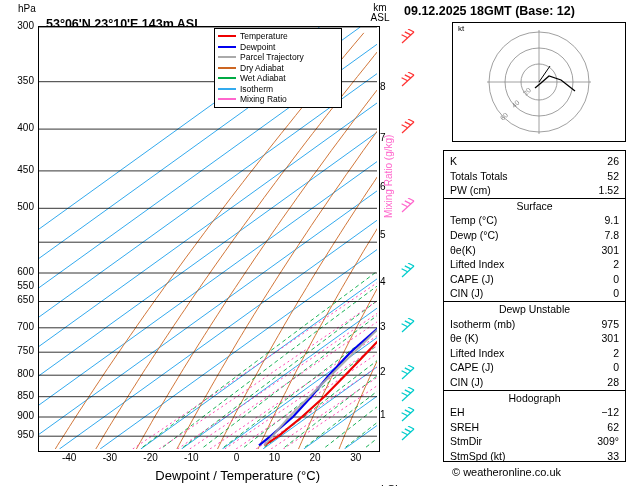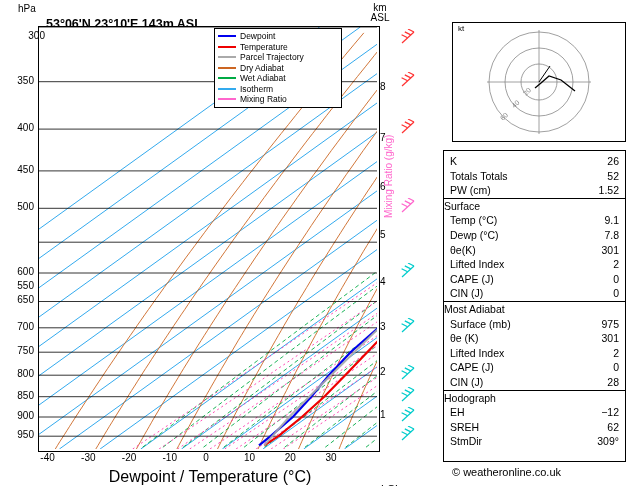--- a/index.html
+++ b/index.html
@@ -11,42 +11,42 @@
   
   #skewt{left:0;top:0;width:400px;height:486px;}
   #plotTitle{left:46px;top:17px;font-size:12.5px;color:#000;font-weight:bold;}
   #hPaLabel{left:18px;top:3px;font-size:10px;color:#000;}
   #kmLabel{left:368px;top:3px;font-size:10px;color:#000;text-align:center;width:24px;line-height:10px;}
 
   #plot{left:38px;top:26px;width:340px;height:424px;border:1px solid #000;overflow:hidden;background:#fff;}
   #plotsvg{position:absolute;left:0;top:0;}
 
   .ytick{position:absolute;right:382px;font-size:10px;color:#000;text-align:right;width:30px;}
-  .xtick{position:absolute;top:452px;font-size:10px;color:#000;text-align:left;width:36px;}
-  #xaxisLabel{left:100px;top:468px;width:220px;text-align:center;font-size:16px;color:#000;}
+  .xtick{position:absolute;top:452px;font-size:10px;color:#000;text-align:right;width:36px;}
+  #xaxisLabel{left:100px;top:468px;width:220px;text-align:right;font-size:13px;color:#000;}
 
   .kmtick{position:absolute;left:380px;font-size:10px;color:#000;}
 
   #legend{left:214px;top:28px;width:120px;font-size:8.5px;color:#000;background:#fff;border:1px solid #000;padding:2px 3px;line-height:10.5px;}
   #legend .row{display:flex;align-items:center;height:10.5px;}
   #legend .sw{width:18px;height:0;border-top-width:2px;border-top-style:solid;margin-right:4px;}
 
   #mixlabel{position:absolute;left:383px;top:218px;font-size:10px;color:#ff66cc;transform:rotate(-90deg);transform-origin:left top;white-space:nowrap;}
 
   #lcl{position:absolute;left:381px;top:443px;font-size:11px;color:#000;margin-top:40px;}
 
   
   #rightTitle{left:404px;top:4px;font-size:12.5px;color:#000;font-weight:bold;}
 
   #hodoBox{left:452px;top:22px;width:172px;height:118px;border:1px solid #000;background:#fff;}
   #hodoKt{left:458px;top:24px;font-size:8px;color:#000;}
 
   #tableBox{left:443px;top:150px;width:181px;height:310px;border:1px solid #000;background:#fff;font-size:10.5px;color:#000;}
   .trow{display:flex;justify-content:space-between;padding:0 6px;height:14.6px;line-height:14.6px;}
-  .thead{text-align:left;height:14.6px;line-height:14.6px;}
+  .thead{text-align:center;height:14.6px;line-height:14.6px;}
   .sep{border-top:1px solid #000;}
 
   #credit{left:452px;top:466px;font-size:11px;color:#000;font-weight:normal;}
 
   .barb{position:absolute;}
 </style>
 </head>
 <body>
 
 <div id="root">
@@ -171,21 +171,21 @@
           </g>
         <g id="g-series">
             <polyline points="225.3,418.4 239.4,409.2 262.8,390.0 285.2,369.7 306.2,348.2 328.2,325.2 351.6,300.8 378.0,274.5 405.6,246.0 435.5,215.2 467.8,181.3 502.2,143.9 539.9,102.1 581.3,54.7 628.8,0.0" fill="none" stroke="#ee0000" stroke-width="2.2" opacity="1"></polyline>
             <polyline points="220.0,418.4 231.6,409.2 253.8,390.0 272.2,369.7 289.9,348.2 311.5,325.2 339.4,300.8 361.7,274.5 386.9,246.0 409.4,215.2 436.0,181.3 471.7,143.9 511.4,102.1 524.6,64.7 561.0,44.4 620.6,0.0" fill="none" stroke="#0000ee" stroke-width="2.2" opacity="1"></polyline>
             <polyline points="225.3,418.4 250.1,390.0 270.2,369.7 291.9,348.2 315.2,325.2 340.2,300.8 367.0,274.5 395.0,246.0 424.9,215.2 457.2,181.3 492.0,143.9 529.7,102.1 571.1,54.7 618.6,0.0" fill="none" stroke="#aaaaaa" stroke-width="2" opacity="0.9"></polyline>
           </g>
       </svg>
     </div>
 
     <div id="yticks">
-        <div class="ytick" style="top: 20px; left: 15px; right: auto; margin-top: 10px;">300</div>
+        <div class="ytick" style="top: 20px; left: 4px; right: auto;">300</div>
         <div class="ytick" style="top: 74.7177px; left: 4px; right: auto;">350</div>
         <div class="ytick" style="top: 122.116px; left: 4px; right: auto;">400</div>
         <div class="ytick" style="top: 163.925px; left: 4px; right: auto;">450</div>
         <div class="ytick" style="top: 201.324px; left: 4px; right: auto;">500</div>
         <div class="ytick" style="top: 235.155px; left: 4px; right: auto; margin-top: 45px;">550</div>
         <div class="ytick" style="top: 266.041px; left: 4px; right: auto;">600</div>
         <div class="ytick" style="top: 294.453px; left: 4px; right: auto;">650</div>
         <div class="ytick" style="top: 320.759px; left: 4px; right: auto;">700</div>
         <div class="ytick" style="top: 345.249px; left: 4px; right: auto;">750</div>
         <div class="ytick" style="top: 368.157px; left: 4px; right: auto;">800</div>
@@ -276,28 +276,28 @@
         </svg>
       </div>
 
     <div class="abs" id="xaxisLabel">Dewpoint / Temperature (°C)</div>
 
     <div class="abs" id="mixlabel">Mixing Ratio (g/kg)</div>
     <div class="abs" id="lcl">LCL</div>
 
     <div class="abs" id="legend">
         <div class="row">
+          <span class="sw" style="border-top-color: rgb(238, 0, 0);"></span>
+          <span>Temperature</span>
+        </div>
+        <div class="row">
           <span class="sw" style="border-top-color: rgb(0, 0, 238);"></span>
           <span>Dewpoint</span>
         </div>
         <div class="row">
-          <span class="sw" style="border-top-color: rgb(238, 0, 0);"></span>
-          <span>Temperature</span>
-        </div>
-        <div class="row">
           <span class="sw" style="border-top-color: rgb(170, 170, 170);"></span>
           <span>Parcel Trajectory</span>
         </div>
         <div class="row">
           <span class="sw" style="border-top-color: rgb(204, 102, 34);"></span>
           <span>Dry Adiabat</span>
         </div>
         <div class="row">
           <span class="sw" style="border-top-color: rgb(0, 170, 68);"></span>
           <span>Wet Adiabat</span>
@@ -306,20 +306,21 @@
           <span class="sw" style="border-top-color: rgb(51, 170, 238);"></span>
           <span>Isotherm</span>
         </div>
         <div class="row">
           <span class="sw" style="border-top-color: rgb(255, 102, 204);"></span>
           <span>Mixing Ratio</span>
         </div>
       </div>
   </div>
 
+  <div class="abs" id="rightTitle">09.12.2025 18GMT (Base: 12)</div>
 
   <div class="abs" id="hodoBox">
     <svg width="172" height="118">
       <g id="g-hodo">
           <circle cx="86" cy="59" r="18" fill="none" stroke="#888" stroke-width="0.8"></circle>
           <circle cx="86" cy="59" r="34" fill="none" stroke="#888" stroke-width="0.8"></circle>
           <circle cx="86" cy="59" r="50" fill="none" stroke="#888" stroke-width="0.8"></circle>
           <line x1="34" y1="59" x2="138" y2="59" stroke="#888" stroke-width="0.8"></line>
           <line x1="86" y1="7" x2="86" y2="111" stroke="#888" stroke-width="0.8"></line>
           <text x="73.04" y="73.04" font-size="7" fill="#888" transform="rotate(-45 73.04 73.04)" font-family="&quot;Liberation Sans&quot;,sans-serif">20</text>
@@ -364,23 +365,23 @@
         <span>2</span>
       </div>
       <div class="trow">
         <span>CAPE (J)</span>
         <span>0</span>
       </div>
       <div class="trow">
         <span>CIN (J)</span>
         <span>0</span>
       </div>
-      <div class="thead sep">Most Adiabat</div>
-      <div class="trow">
-        <span>Surface (mb)</span>
+      <div class="thead sep">Dewp Unstable</div>
+      <div class="trow">
+        <span>Isotherm (mb)</span>
         <span>975</span>
       </div>
       <div class="trow">
         <span>θe (K)</span>
         <span>301</span>
       </div>
       <div class="trow">
         <span>Lifted Index</span>
         <span>2</span>
       </div>
@@ -398,16 +399,20 @@
         <span>−12</span>
       </div>
       <div class="trow">
         <span>SREH</span>
         <span>62</span>
       </div>
       <div class="trow">
         <span>StmDir</span>
         <span>309°</span>
       </div>
+      <div class="trow">
+        <span>StmSpd (kt)</span>
+        <span>33</span>
+      </div>
     </div>
 
   <div class="abs" id="credit">© weatheronline.co.uk</div>
 </div>
 
 </body></html>

